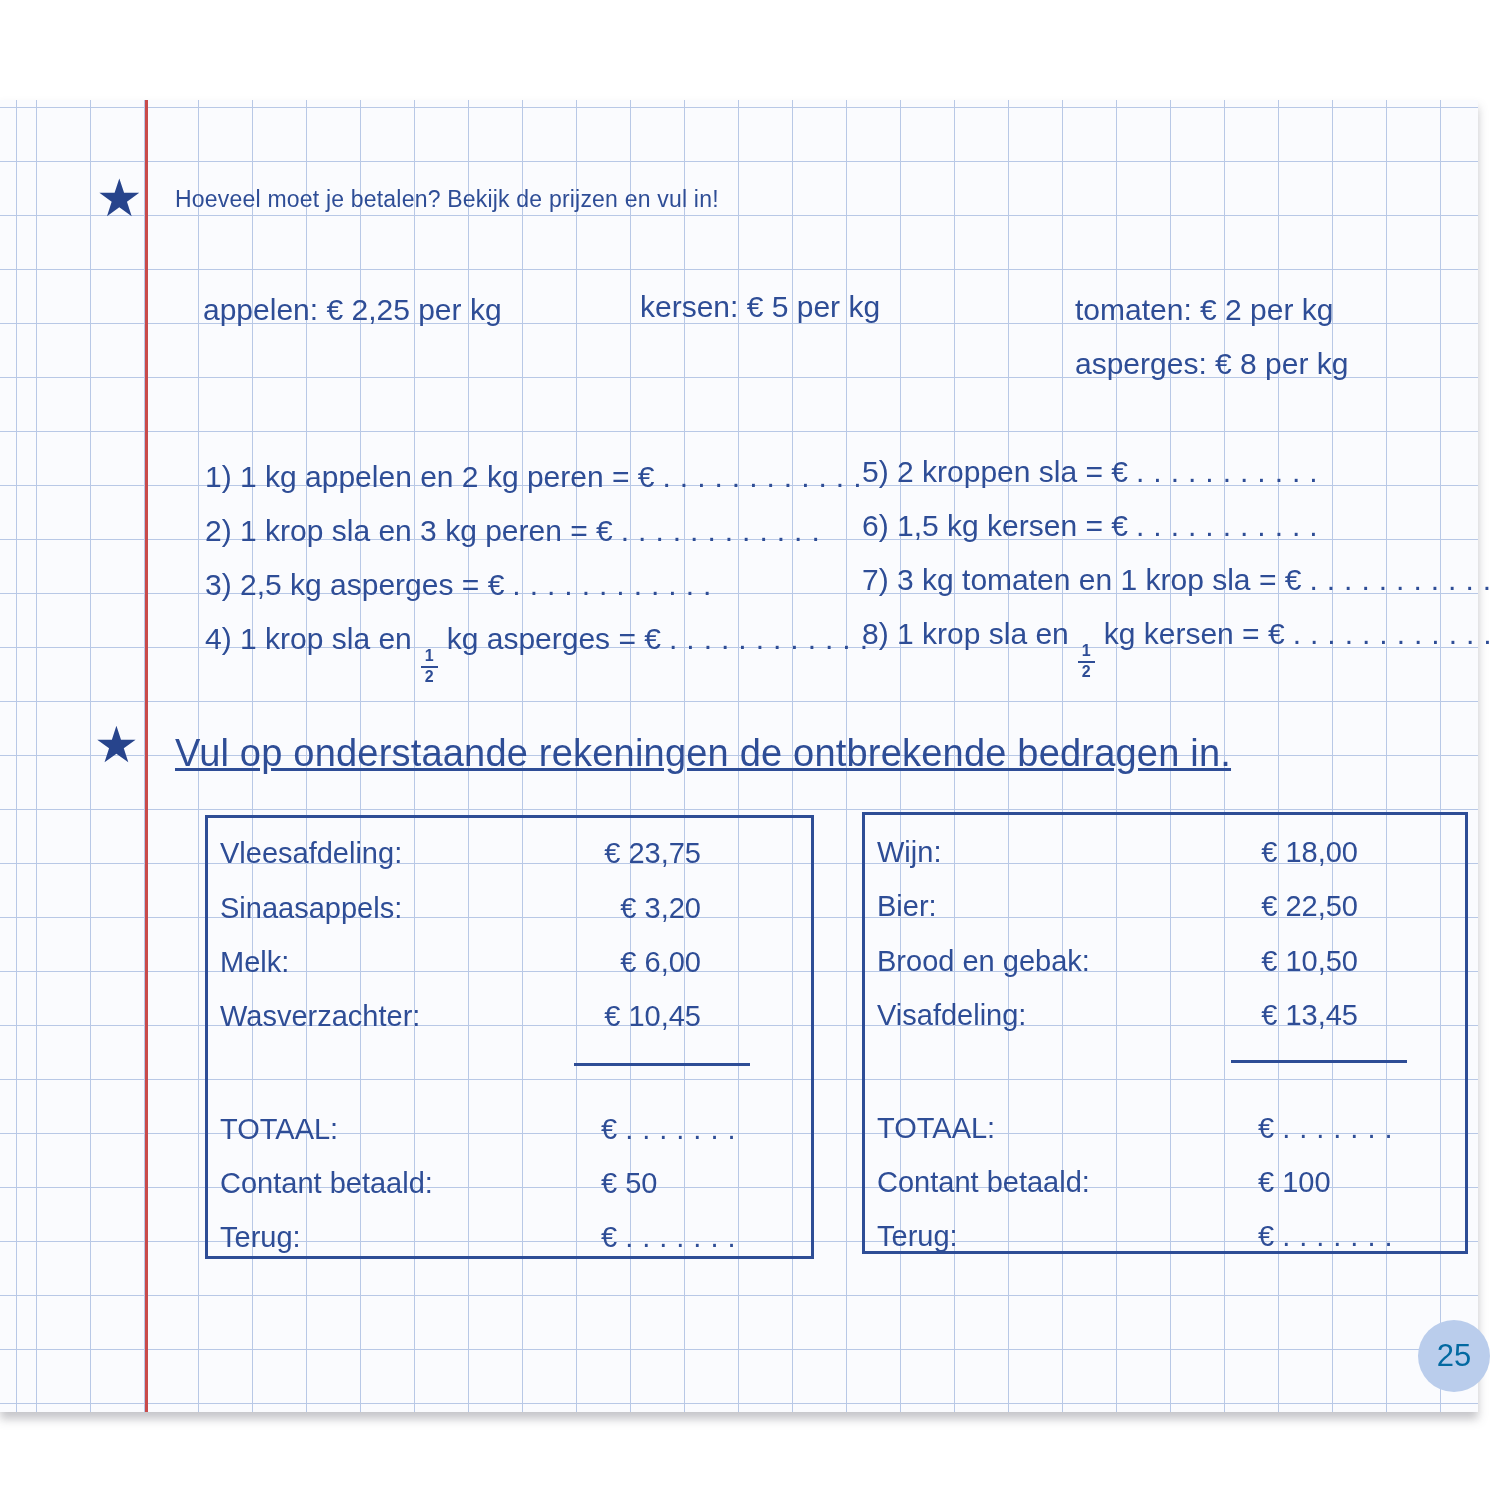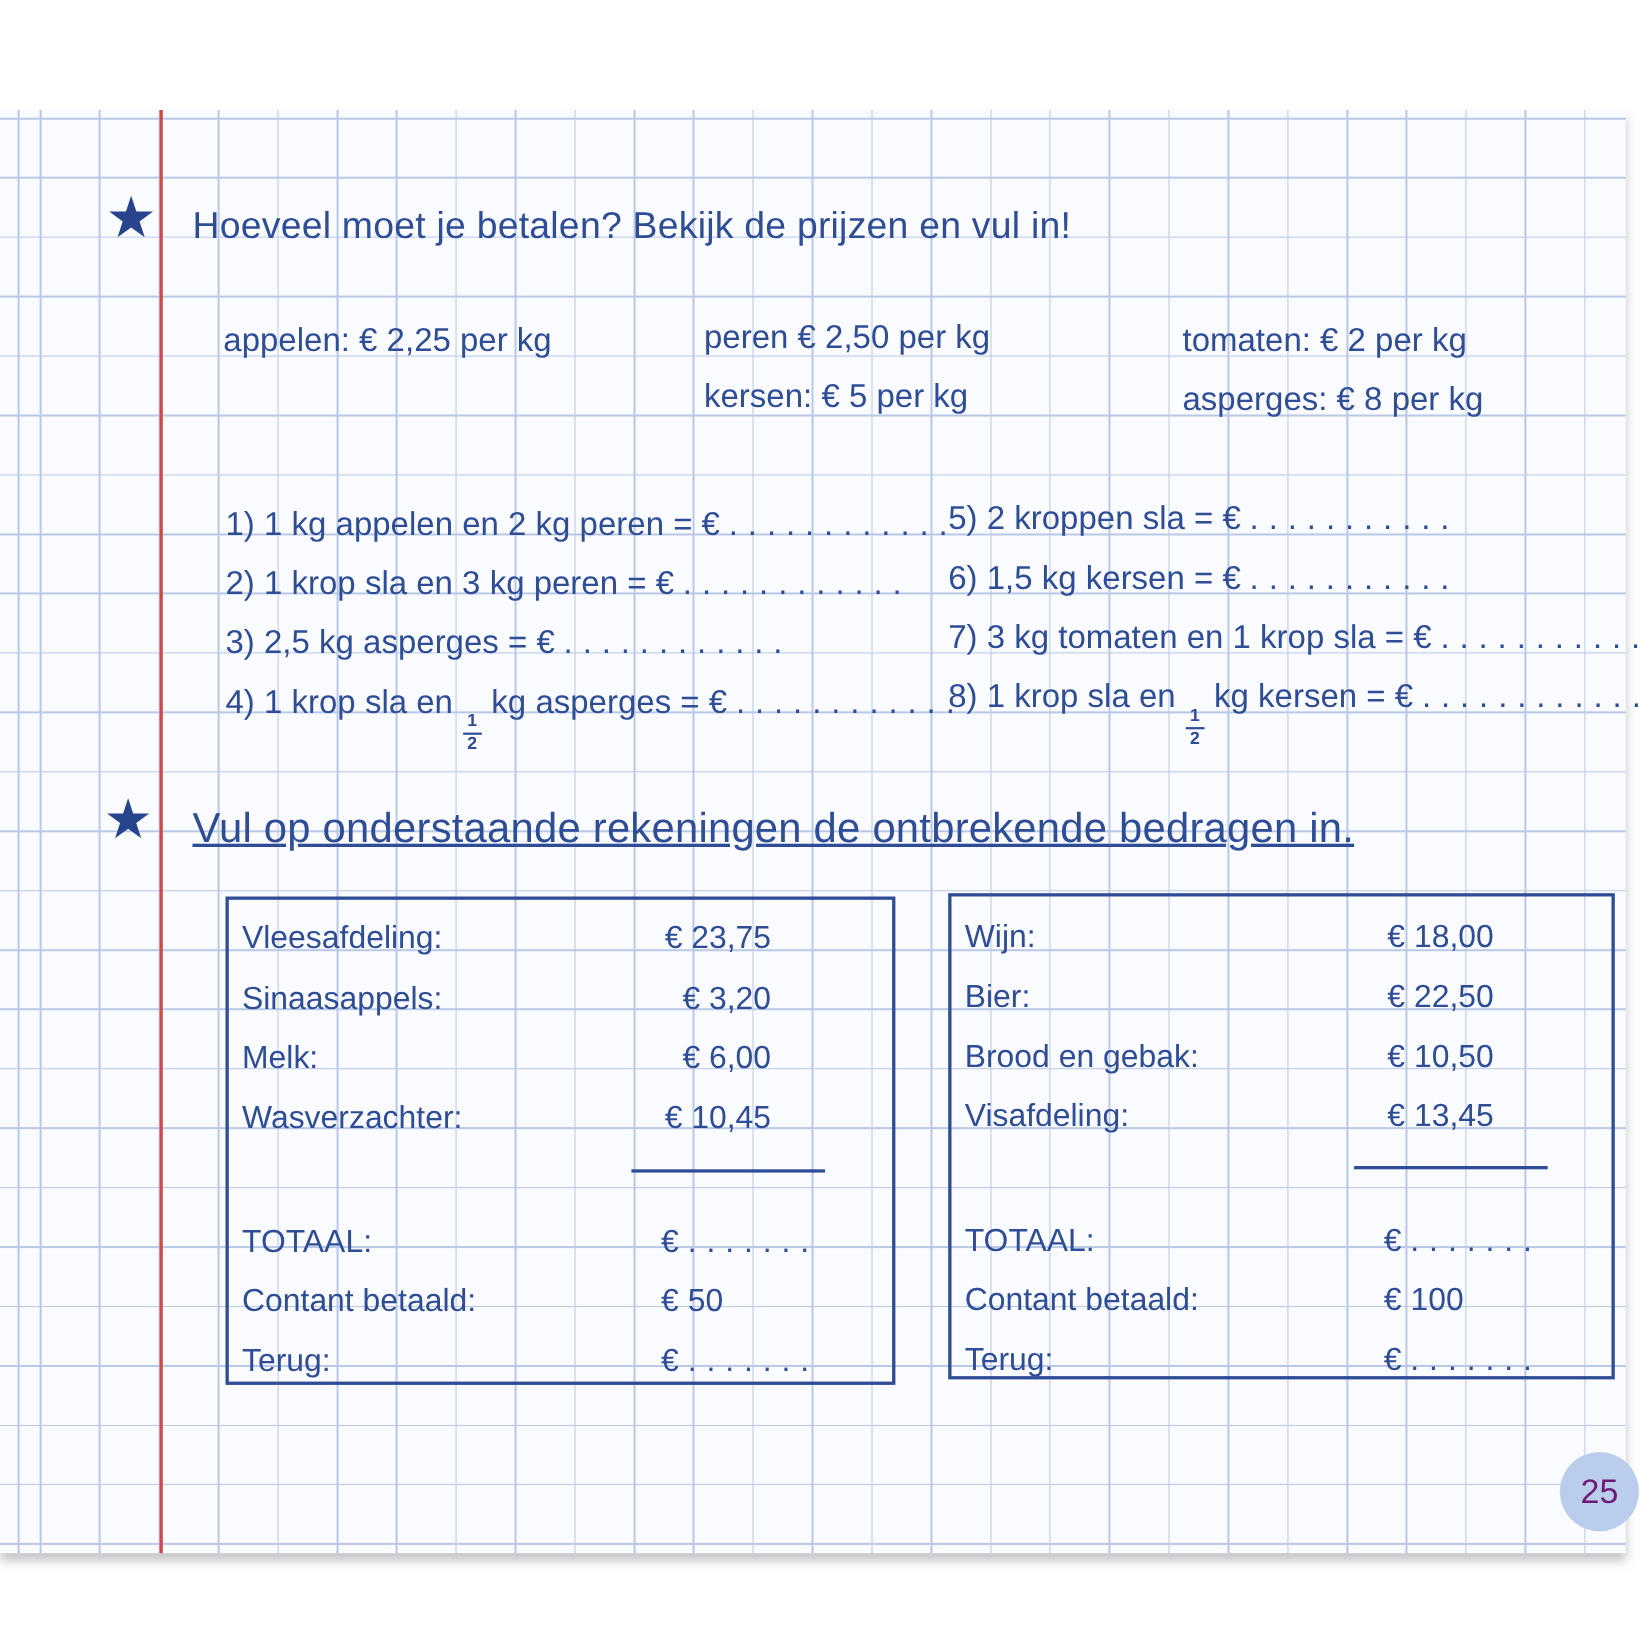--- a/index.html
+++ b/index.html
@@ -8,56 +8,55 @@
   
   .sheet{position:absolute;left:0;top:100px;width:1478px;height:1312px;
          background-color:#fafbfe;
          background-image:
            repeating-linear-gradient(to bottom, #b8c8e6 0 1.4px, transparent 1.4px 54px),
            repeating-linear-gradient(to right, #b8c8e6 0 1.4px, transparent 1.4px 54px);
          background-position:0 7px, 36px 0;
          box-shadow:0 7px 9px rgba(90,90,100,.35);}
   .redline{position:absolute;left:145px;top:0;width:3px;height:100%;background:#c94b4a;}
   .star{position:absolute;font-size:52px;line-height:1;color:#27448c;}
-  .h1{position:absolute;font-size:34px;letter-spacing:.2px;white-space:nowrap;}
+  .h1{position:absolute;font-size:23px;letter-spacing:.2px;white-space:nowrap;}
   .pcol{position:absolute;font-size:30px;white-space:nowrap;}
   .pcol .pline{height:54px;line-height:40px;}
   .excol{position:absolute;font-size:30px;white-space:nowrap;}
   .ex{height:54px;line-height:42px;}
   .dots{letter-spacing:9px;margin-left:8px;}
   .frac{display:inline-flex;flex-direction:column;align-items:center;font-size:16px;
         line-height:1.1;vertical-align:-12px;margin:0 9px;font-weight:bold;}
   .frac .fn{padding:0 4px 1px;border-bottom:2px solid #2e4d96;}
   .receipt{position:absolute;border:3px solid #2e4d96;background:transparent;font-size:29px;}
   .rrow{position:absolute;left:0;width:100%;height:50px;line-height:42px;white-space:nowrap;text-decoration:underline;}
   .rlabel{position:absolute;left:12px;}
   .rval{position:absolute;left:393px;}
   .items .rval{width:100px;text-align:right;}
   .rule{position:absolute;top:245px;left:366px;width:176px;height:3px;background:#2e4d96;}
   .badge{position:absolute;left:1418px;top:1320px;width:72px;height:72px;border-radius:50%;
          background:#bacdec;display:flex;align-items:center;justify-content:center;
-         font-size:31px;color:#701a75;}
+         font-size:31px;color:#0369a1;}
 </style>
 </head>
 <body>
 
 <div class="stage">
 
   <div class="sheet">
     <div class="redline"></div>
   </div>
 
   <div class="star" style="left:96px;top:172px;">★</div>
   <div class="h1" style="left:175px;top:186px;">Hoeveel moet je betalen? Bekijk de prijzen en vul in!</div>
 
   <div class="pcol" style="left:203px;top:290px;">
     <div class="pline">appelen: € 2,25 per kg</div>
   </div>
   <div class="pcol" style="left:640px;top:287px;">
-    <div class="pline">peren € 2,50 per kg</div>
     <div class="pline">kersen: € 5 per kg</div>
   </div>
   <div class="pcol" style="left:1075px;top:290px;">
     <div class="pline">tomaten: € 2 per kg</div>
     <div class="pline">asperges: € 8 per kg</div>
   </div>
 
   <div class="excol" style="left:205px;top:456px;">
     <div class="ex">
       <span>1) 1 kg appelen en 2 kg peren = €</span><span class="dots">............</span>

